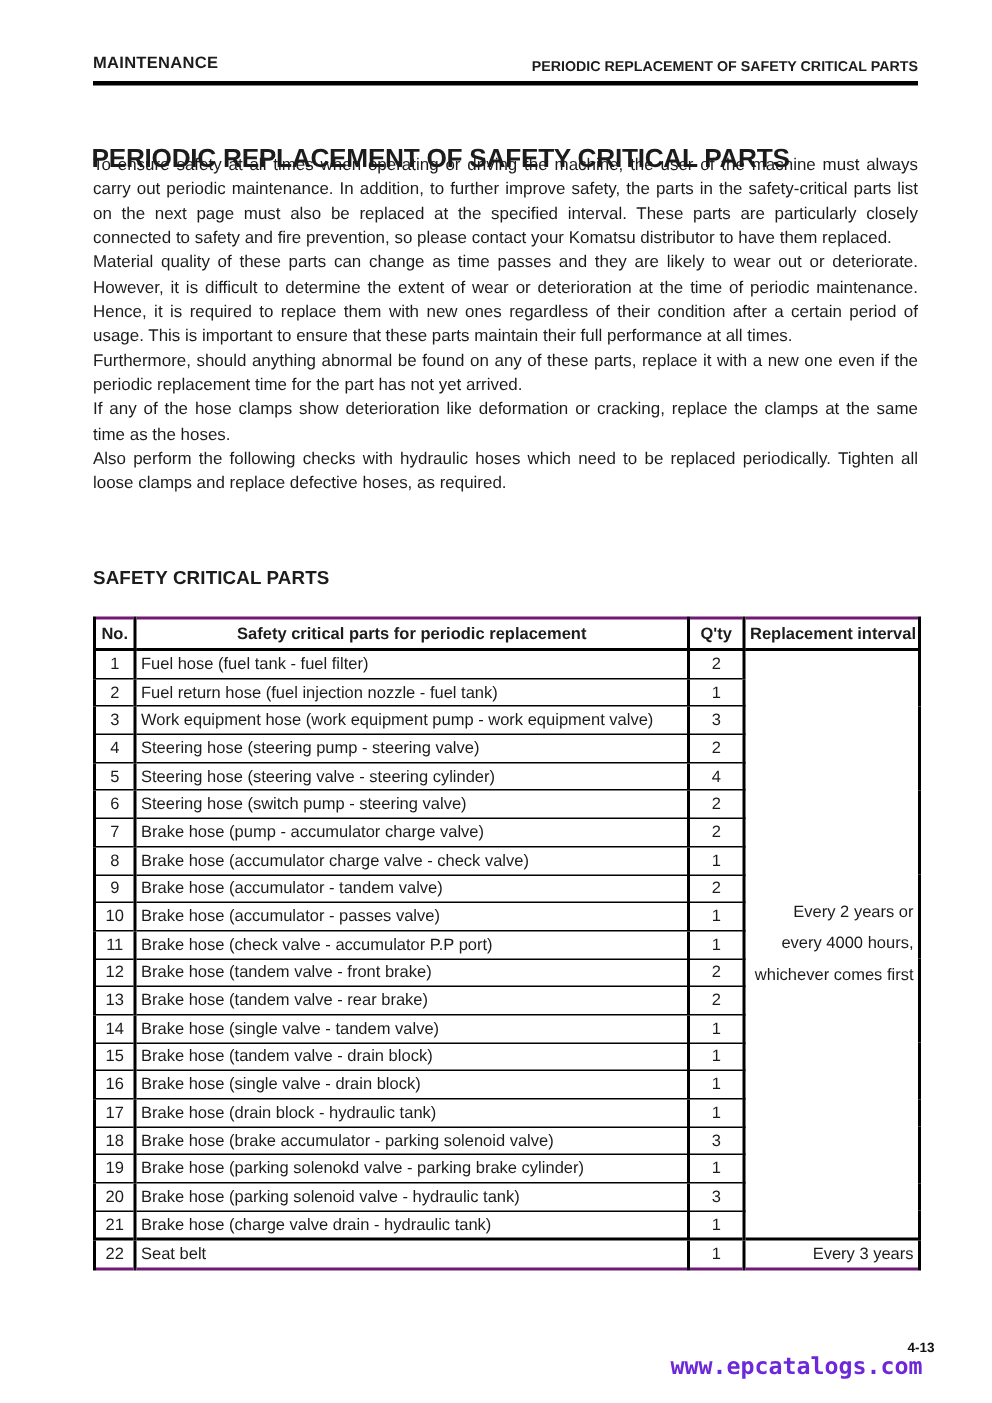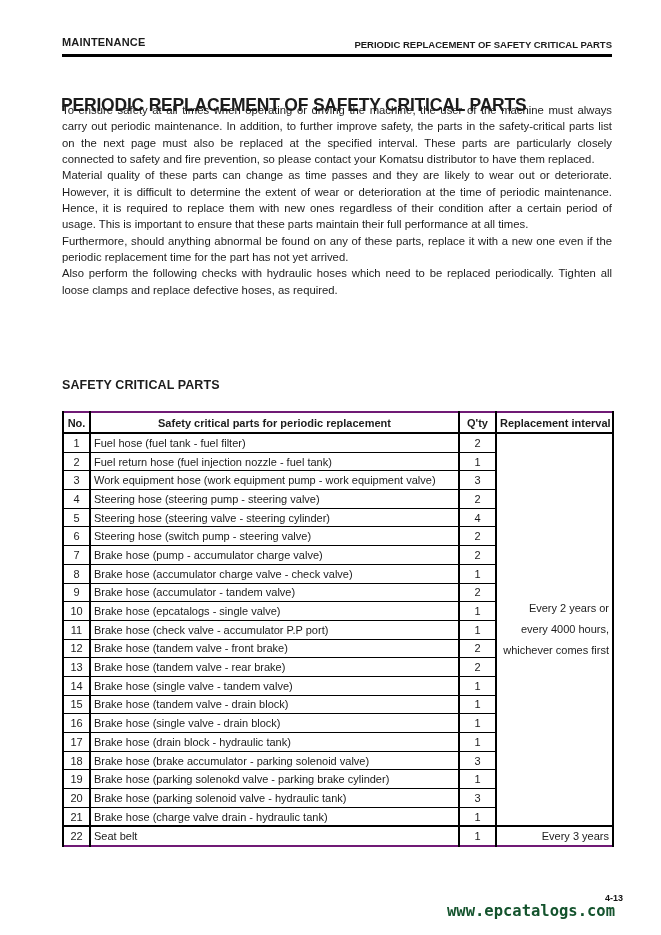--- a/index.html
+++ b/index.html
@@ -52,36 +52,37 @@
   .merged-interval {
     vertical-align:middle; white-space:normal; line-height:21px; font-size:11px;
   }
   .page-number {
     position:absolute; top:893px; right:38px;
     font-size:9px; font-weight:bold; color:#111;
   }
   .watermark {
     position:absolute; top:902px; right:46px;
     font-family:"DejaVu Sans Mono", monospace; font-weight:bold;
-    font-size:15.5px; color:#14532d; letter-spacing:0;
+    font-size:15.5px; color:#6d28d9; letter-spacing:0;
   }
 </style>
 </head>
 <body>
 
 <div class="hdr-left">MAINTENANCE</div>
 <div class="hdr-right">PERIODIC REPLACEMENT OF SAFETY CRITICAL PARTS</div>
 <div class="hdr-rule"></div>
 
 <h1 class="doc-title">PERIODIC REPLACEMENT OF SAFETY CRITICAL PARTS</h1>
 
 <div class="body-text">
     <p>To ensure safety at all times when operating or driving the machine, the user of the machine must always carry out periodic maintenance.  In addition, to further improve safety, the parts in the safety-critical parts list on the next page must also be replaced at the specified interval.  These parts are particularly closely connected to safety and fire prevention, so please contact your Komatsu distributor to have them replaced.</p>
     <p>Material quality of these parts can change as time passes and they are likely to wear out or deteriorate. However, it is difficult to determine the extent of wear or deterioration at the time of periodic maintenance. Hence, it is required to replace them with new ones regardless of their condition after a certain period of usage. This is important to ensure that these parts maintain their full performance at all times.</p>
     <p>Furthermore, should anything abnormal be found on any of these parts, replace it with a new one even if the periodic replacement time for the part has not yet arrived.</p>
+    <p>If any of the hose clamps show deterioration like deformation or cracking, replace the clamps at the same time as the hoses.</p>
     <p>Also perform the following checks with hydraulic hoses which need to be replaced periodically. Tighten all loose clamps and replace defective hoses, as required.</p>
   </div>
 
 <h2 class="section-heading">SAFETY CRITICAL PARTS</h2>
 
 <table class="parts-table">
   <colgroup>
     <col style="width:27px">
     <col style="width:369px">
     <col style="width:37px">
@@ -137,21 +138,21 @@
         <td class="c-part">Brake hose (accumulator charge valve - check valve)</td>
         <td class="c-qty">1</td>
       </tr>
       <tr>
         <td class="c-no">9</td>
         <td class="c-part">Brake hose (accumulator - tandem valve)</td>
         <td class="c-qty">2</td>
       </tr>
       <tr>
         <td class="c-no">10</td>
-        <td class="c-part">Brake hose (epcatalogs - single valve)</td>
+        <td class="c-part">Brake hose (accumulator - passes valve)</td>
         <td class="c-qty">1</td>
       </tr>
       <tr>
         <td class="c-no">11</td>
         <td class="c-part">Brake hose (check valve - accumulator P.P port)</td>
         <td class="c-qty">1</td>
       </tr>
       <tr>
         <td class="c-no">12</td>
         <td class="c-part">Brake hose (tandem valve - front brake)</td>

